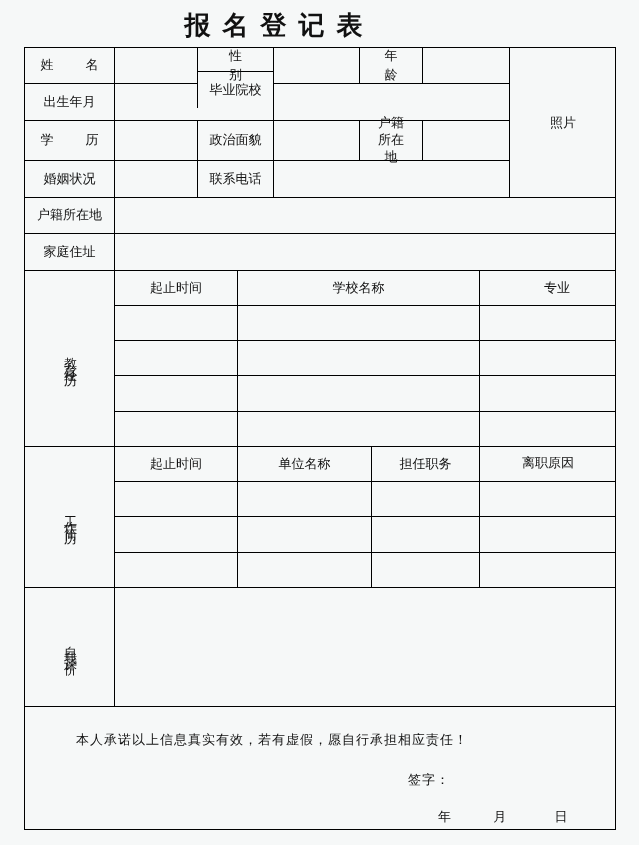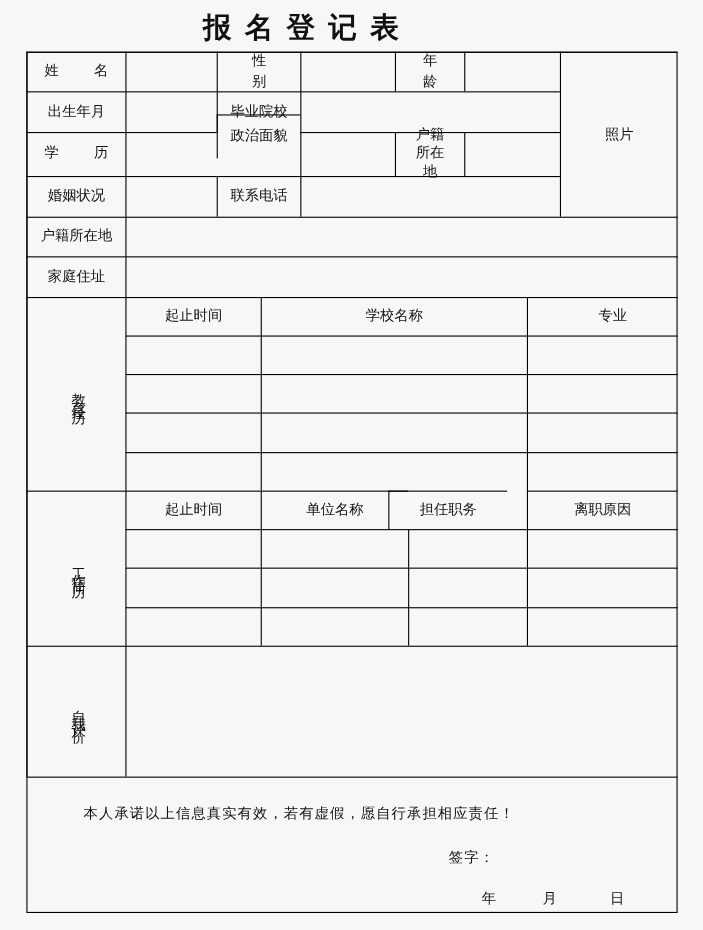--- a/index.html
+++ b/index.html
@@ -56,26 +56,26 @@
 <div class="cell spaced" style="left:197px;top:47px;width:76px;height:36px;">性  别</div>
 <div class="cell" style="left:273px;top:47px;width:86px;height:36px;"></div>
 <div class="cell spaced" style="left:359px;top:47px;width:63px;height:36px;">年  龄</div>
 <div class="cell" style="left:422px;top:47px;width:87px;height:36px;"></div>
 <div class="cell photo" style="left:509px;top:47px;width:107px;height:150px;padding:0 16px;">
   <span>照片</span>
 </div>
 
 <div class="cell" style="left:24px;top:83px;width:90px;height:37px;">出生年月</div>
 <div class="cell" style="left:114px;top:83px;width:83px;height:37px;"></div>
-<div class="cell" style="left:197px;top:83px;width:76px;height:37px;">毕业院校</div>
+<div class="cell" style="left:197px;top:71px;width:76px;height:37px;">毕业院校</div>
 <div class="cell" style="left:273px;top:83px;width:236px;height:37px;"></div>
 
 <div class="cell spaced" style="left:24px;top:120px;width:90px;height:40px;">学  历</div>
 <div class="cell" style="left:114px;top:120px;width:83px;height:40px;"></div>
-<div class="cell" style="left:197px;top:104px;width:76px;height:40px;">政治面貌</div>
+<div class="cell" style="left:197px;top:120px;width:76px;height:40px;">政治面貌</div>
 <div class="cell" style="left:273px;top:120px;width:86px;height:40px;"></div>
 <div class="cell" style="left:359px;top:120px;width:63px;height:40px;padding:0 12px;line-height:1.3;">户籍所在地</div>
 <div class="cell" style="left:422px;top:120px;width:87px;height:40px;"></div>
 
 <div class="cell" style="left:24px;top:160px;width:90px;height:37px;">婚姻状况</div>
 <div class="cell" style="left:114px;top:160px;width:83px;height:37px;"></div>
 <div class="cell" style="left:197px;top:160px;width:76px;height:37px;">联系电话</div>
 <div class="cell" style="left:273px;top:160px;width:236px;height:37px;"></div>
 
 <div class="cell" style="left:24px;top:197px;width:90px;height:36px;">户籍所在地</div>
@@ -101,21 +101,21 @@
 <div class="cell" style="left:237px;top:375px;width:242px;height:36px;"></div>
 <div class="cell" style="left:479px;top:375px;width:137px;height:36px;"></div>
 
 <div class="cell" style="left:114px;top:411px;width:123px;height:35px;"></div>
 <div class="cell" style="left:237px;top:411px;width:242px;height:35px;"></div>
 <div class="cell" style="left:479px;top:411px;width:137px;height:35px;"></div>
 
 <div class="cell vert" style="left:24px;top:446px;width:90px;height:141px;">工作简历</div>
 <div class="cell" style="left:114px;top:446px;width:123px;height:35px;">起止时间</div>
 <div class="cell" style="left:237px;top:446px;width:134px;height:35px;">单位名称</div>
-<div class="cell" style="left:353px;top:446px;width:108px;height:35px;">担任职务</div>
+<div class="cell" style="left:371px;top:446px;width:108px;height:35px;">担任职务</div>
 <div class="cell" style="left:479px;top:446px;width:137px;height:35px;font-family:Liberation Mono, monospace;">离职原因</div>
 
 <div class="cell" style="left:114px;top:481px;width:123px;height:35px;"></div>
 <div class="cell" style="left:237px;top:481px;width:134px;height:35px;"></div>
 <div class="cell" style="left:371px;top:481px;width:108px;height:35px;"></div>
 <div class="cell" style="left:479px;top:481px;width:137px;height:35px;"></div>
 
 <div class="cell" style="left:114px;top:516px;width:123px;height:36px;"></div>
 <div class="cell" style="left:237px;top:516px;width:134px;height:36px;"></div>
 <div class="cell" style="left:371px;top:516px;width:108px;height:36px;"></div>

